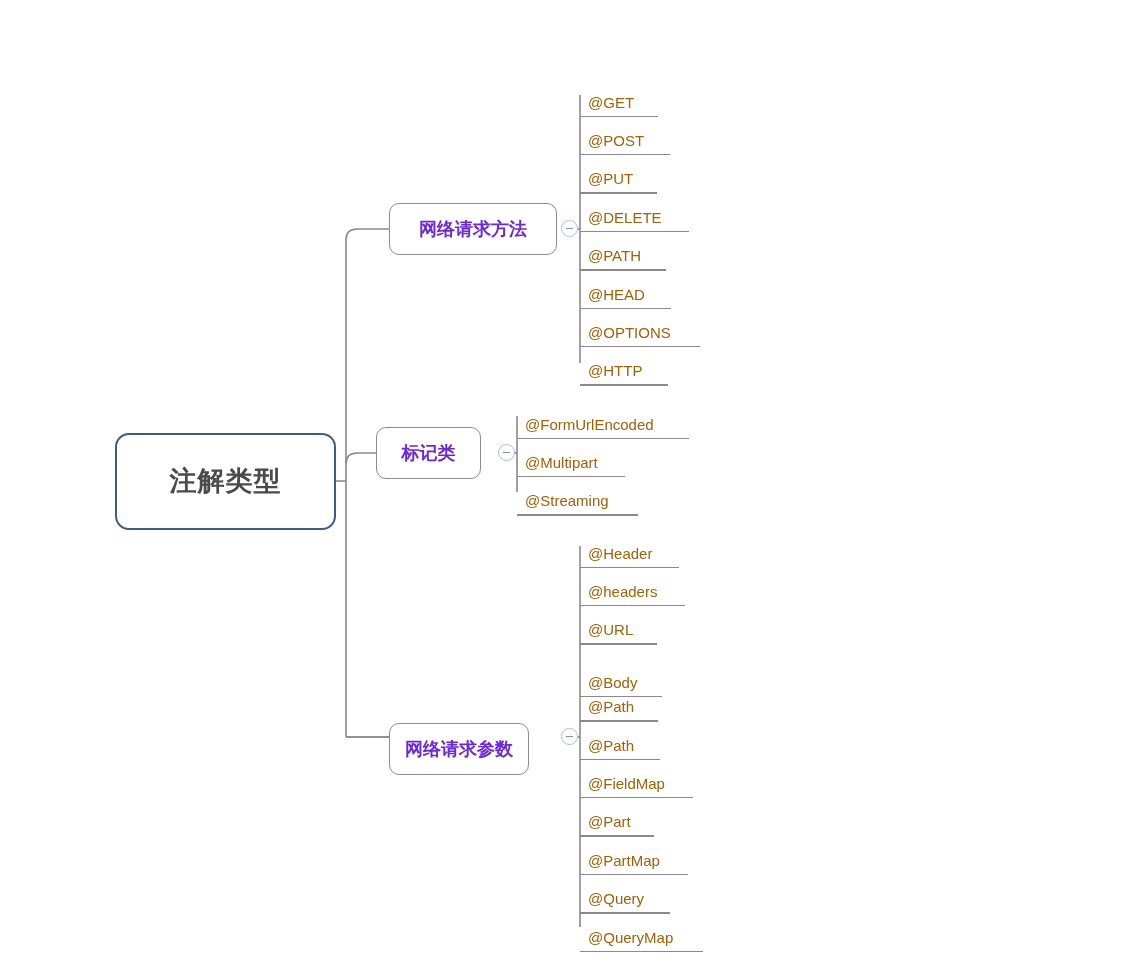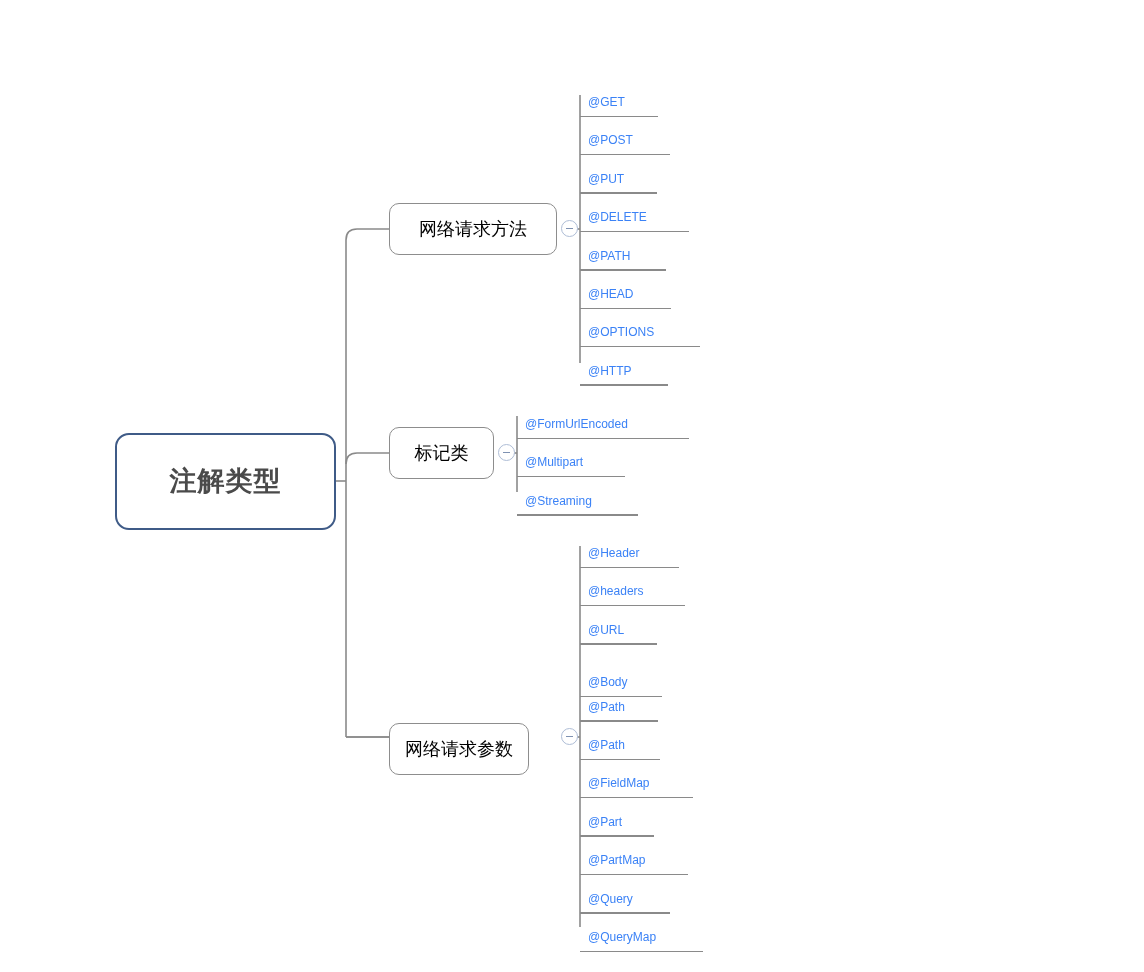--- a/index.html
+++ b/index.html
@@ -53,26 +53,27 @@
     position: absolute;
     border: 1.6px solid #8d8d8d;
     border-radius: 10px;
     background: #ffffff;
     display: flex;
     align-items: center;
     justify-content: center;
   }
   .branch-node .label {
     font-size: 18px;
-    color: #000000;
+    color: #6d28d9;
     line-height: 1;
     white-space: nowrap;
+    font-weight: bold;
   }
   #branch-0 { left: 389px; top: 203px; width: 168px; height: 52px; }
-  #branch-1 { left: 389px; top: 427px; width: 105px; height: 52px; }
+  #branch-1 { left: 376px; top: 427px; width: 105px; height: 52px; }
   #branch-2 { left: 389px; top: 723px; width: 140px; height: 52px; }
 
   
   .collapse-toggle {
     position: absolute;
     width: 17px;
     height: 17px;
     border-radius: 50%;
     border: 1.4px solid #aebdd6;
     background: #ffffff;
@@ -93,22 +94,22 @@
 
   
   .leaf {
     position: absolute;
     height: 30px;
     display: flex;
     align-items: center;
     white-space: nowrap;
   }
   .leaf .leaf-label {
-    font-size: 12px;
-    color: #3b82f6;
+    font-size: 15px;
+    color: #a16207;
     line-height: 1;
     padding: 0 6px 0 8px;
   }
   .leaf .leaf-rule {
     position: absolute;
     left: 0;
     bottom: 0;
     height: 1.4px;
     background: #8a8a8a;
   }

